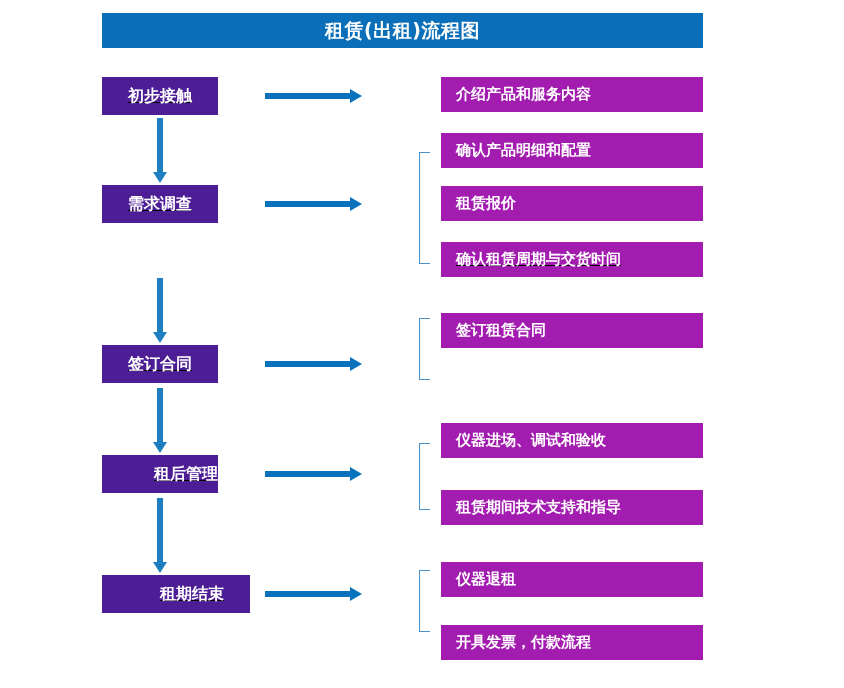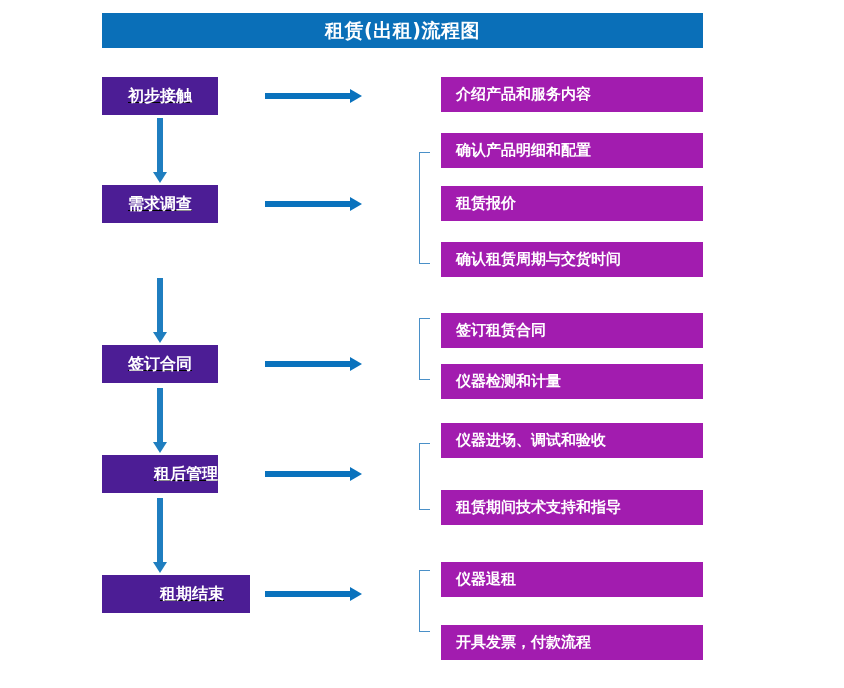--- a/index.html
+++ b/index.html
@@ -172,21 +172,21 @@
   </div>
 
   <div class="bracket" style="top:152px; height:112px;"></div>
 
   <div class="detail-box" style="top:133px;">
     <span class="detail-label">确认产品明细和配置</span>
   </div>
   <div class="detail-box" style="top:186px;">
     <span class="detail-label">租赁报价</span>
   </div>
-  <div class="detail-box" style="top:242px;">
+  <div class="detail-box" style="top:242px;text-decoration:underline;">
     <span class="detail-label">确认租赁周期与交货时间</span>
   </div>
 
   <div class="v-arrow" style="top:278px; height:65px;">
     <div class="shaft" style="height:54px;"></div>
     <div class="head"></div>
   </div>
 
   <div class="stage-box" style="top:345px;">
     <span class="stage-label">签订合同</span>
@@ -194,23 +194,20 @@
   <div class="h-arrow" style="top:357px;">
     <div class="shaft"></div>
     <div class="head"></div>
   </div>
 
   <div class="bracket" style="top:318px; height:62px;"></div>
 
   <div class="detail-box" style="top:313px;">
     <span class="detail-label">签订租赁合同</span>
   </div>
-  <div class="detail-box" style="top:364px;">
-    <span class="detail-label">仪器检测和计量</span>
-  </div>
 
   <div class="v-arrow" style="top:388px; height:65px;">
     <div class="shaft" style="height:54px;"></div>
     <div class="head"></div>
   </div>
 
   <div class="stage-box" style="top:455px;justify-content:flex-end;">
     <span class="stage-label">租后管理</span>
   </div>
   <div class="h-arrow" style="top:467px;">

